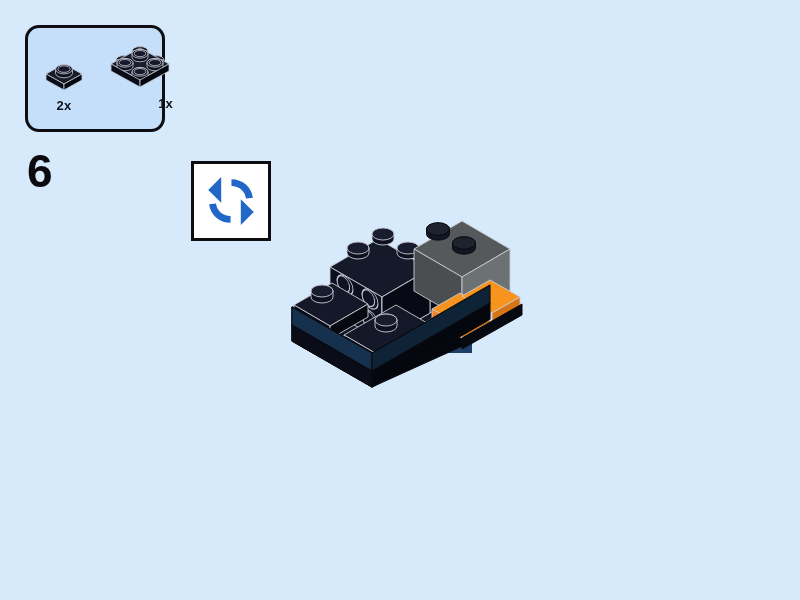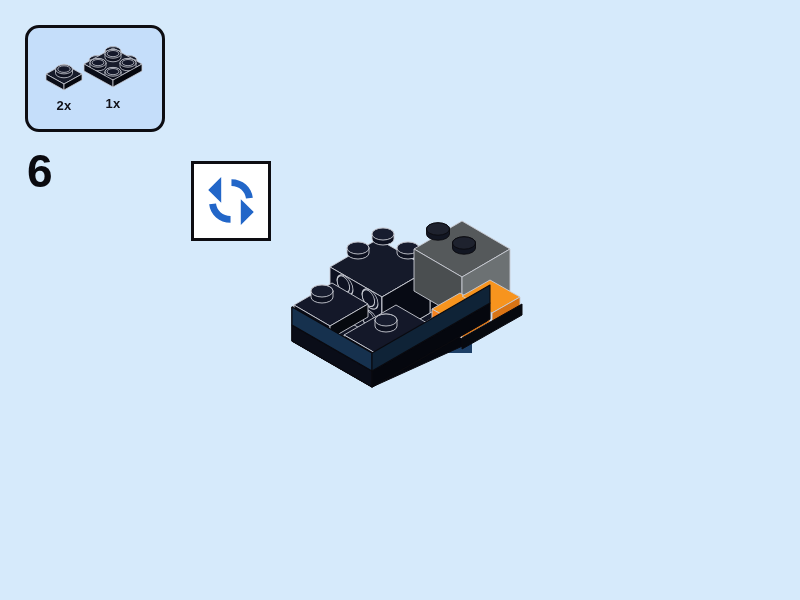--- a/index.html
+++ b/index.html
@@ -31,21 +31,21 @@
     box-sizing: border-box;
     background: #c5defa;
     border: 3px solid #0d0d12;
     border-radius: 14px;
   }
   .part-entry {
     position: absolute;
     text-align: center;
   }
   #part-entry-0 { left: 10px;  top: 28px;  width: 52px; }
-  #part-entry-1 { left: 52px;  top: 14px;  width: 66px; }
+  #part-entry-1 { left: 79px;  top: 14px;  width: 66px; text-align: right; }
   .part-art {
     width: 100%;
     display: block;
   }
   .part-count {
     font-size: 13px;
     font-weight: 700;
     color: #111118;
     letter-spacing: 0.2px;
     line-height: 1;

